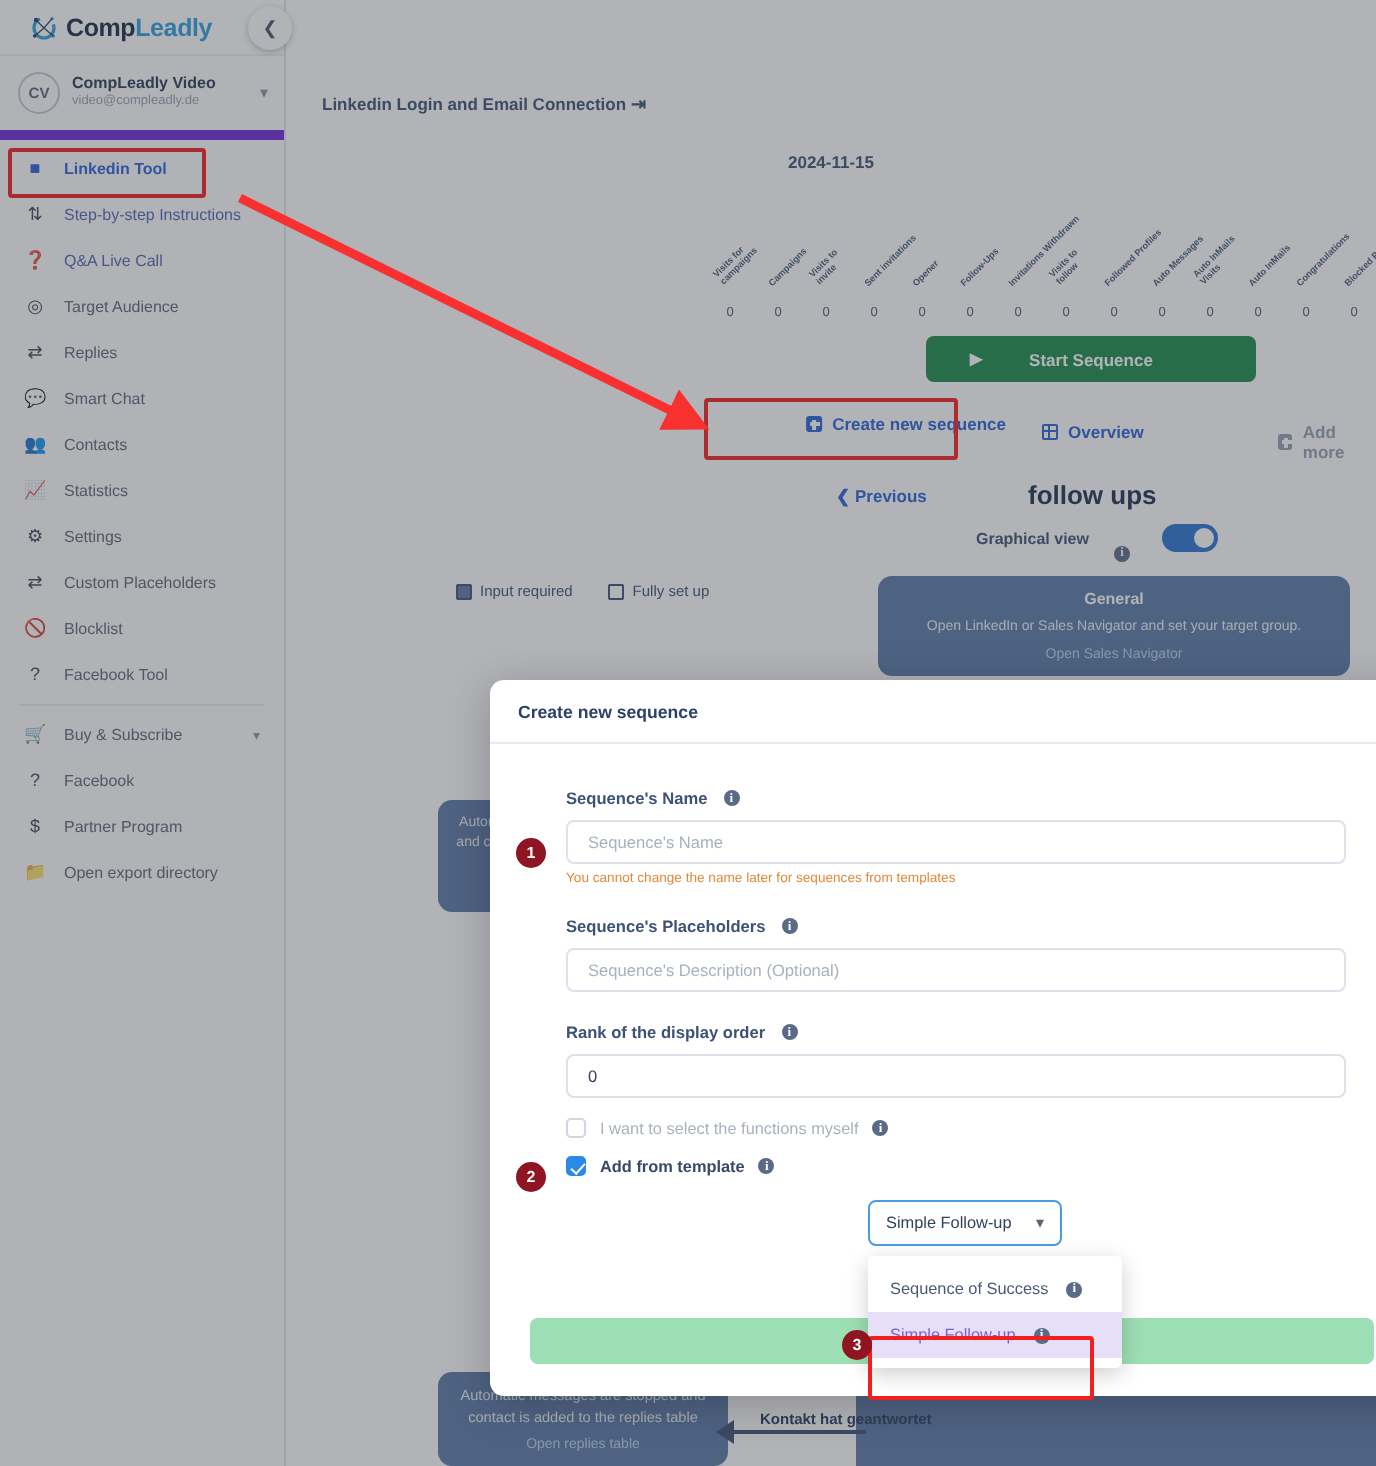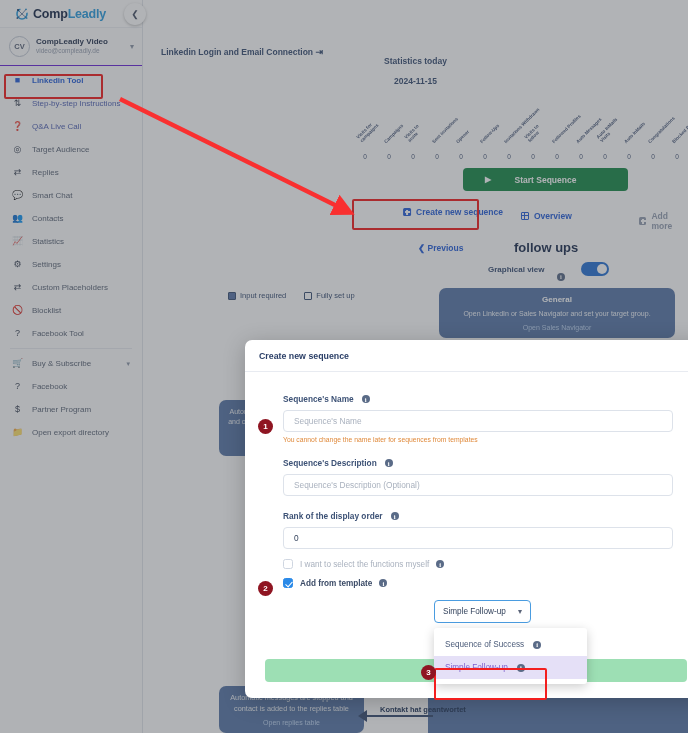--- a/index.html
+++ b/index.html
@@ -20,21 +20,21 @@
   #logo-bar {
     height: 28px; display: flex; align-items: center; padding-left: 14px;
     border-bottom: 1px solid #eef0f4; background:#fff;
   }
   .logo-text { font-size: 12.5px; font-weight: bold; color: #1a2b4a; letter-spacing: -0.2px; }
   .logo-text .blue { color: #2f9fe0; }
   #logo-mark { width: 16px; height: 16px; margin-right: 3px; flex: none; }
 
   #account-row {
     display: flex; align-items: center; gap: 6px;
-    padding: 8px 8px 8px 9px; border-bottom: 1px solid #6d28d9;
+    padding: 8px 8px 8px 9px; border-bottom: 5px solid #6d28d9;
   }
   #avatar {
     width: 21px; height: 21px; border-radius: 50%;
     border: 1px solid #c3c9d4; color: #5a6478;
     font-size: 7.5px; font-weight: bold;
     display:flex; align-items:center; justify-content:center; flex:none;
   }
   .acct-name { font-size: 8px; font-weight: bold; color: #2c3a54; line-height: 1.25; }
   .acct-mail { font-size: 6.5px; color: #9aa3b2; line-height: 1.3; }
   #acct-caret { margin-left: auto; color: #8e98a8; font-size: 8px; }
@@ -194,21 +194,21 @@
   .cb-lbl-on { color: #3a4a66; font-weight: bold; }
 
   #select-box {
     position: absolute; left: 434px; top: 600px; width: 97px; height: 23px;
     border: 1px solid #4a9ce0; border-radius: 4px; background: #fff;
     display: flex; align-items: center; justify-content: space-between;
     padding: 0 8px; font-size: 8.2px; color: #33425c; z-index: 46;
   }
   #select-box .cv { font-size: 8px; color: #5a6478; }
   #dropdown {
-    position: absolute; left: 434px; top: 628px; width: 153px; z-index: 47;
+    position: absolute; left: 434px; top: 628px; width: 127px; z-index: 47;
     background: #fff; border-radius: 3px; box-shadow: 0 3px 11px rgba(0,0,0,.20);
     padding: 5px 0;
   }
   .ddopt { display: flex; align-items: center; gap: 9px; padding: 7px 11px; font-size: 8.2px; color: #4a5a78; }
   .ddopt.sel { background: #e5e0f7; color: #7d5fcf; }
   #dd-highlight {
     position: absolute; left: 434px; top: 668px; width: 113px; height: 32px;
     border: 2px solid #f31f1f; border-radius: 2px; z-index: 48; pointer-events:none;
   }
 
@@ -331,21 +331,20 @@
 
   <div id="collapse-btn">❮</div>
 
   <div id="main">
 
     <div id="login-link">
       <span>Linkedin Login and Email Connection</span>
       <span class="arr">⇥</span>
     </div>
 
-    <div id="stats-title">Statistics today</div>
     <div id="stats-date">2024-11-15</div>
 
     <div id="stats-strip">
         <div class="stat-col">
           <div class="stat-lbl">Visits for<br>campaigns</div>
           <div class="stat-val">0</div>
         </div>
         <div class="stat-col">
           <div class="stat-lbl">Campaigns</div>
           <div class="stat-val">0</div>
@@ -486,21 +485,21 @@
       <div class="fld-label">
         <span>Sequence's Name</span>
         <span class="info-dot">i</span>
       </div>
       <div class="inp">Sequence's Name</div>
       <div class="warn">You cannot change the name later for sequences from templates</div>
 
       <div class="sp16"></div>
 
       <div class="fld-label">
-        <span>Sequence's Description</span>
+        <span>Sequence's Placeholders</span>
         <span class="info-dot">i</span>
       </div>
       <div class="inp">Sequence's Description (Optional)</div>
 
       <div class="sp16"></div>
 
       <div class="fld-label">
         <span>Rank of the display order</span>
         <span class="info-dot">i</span>
       </div>

